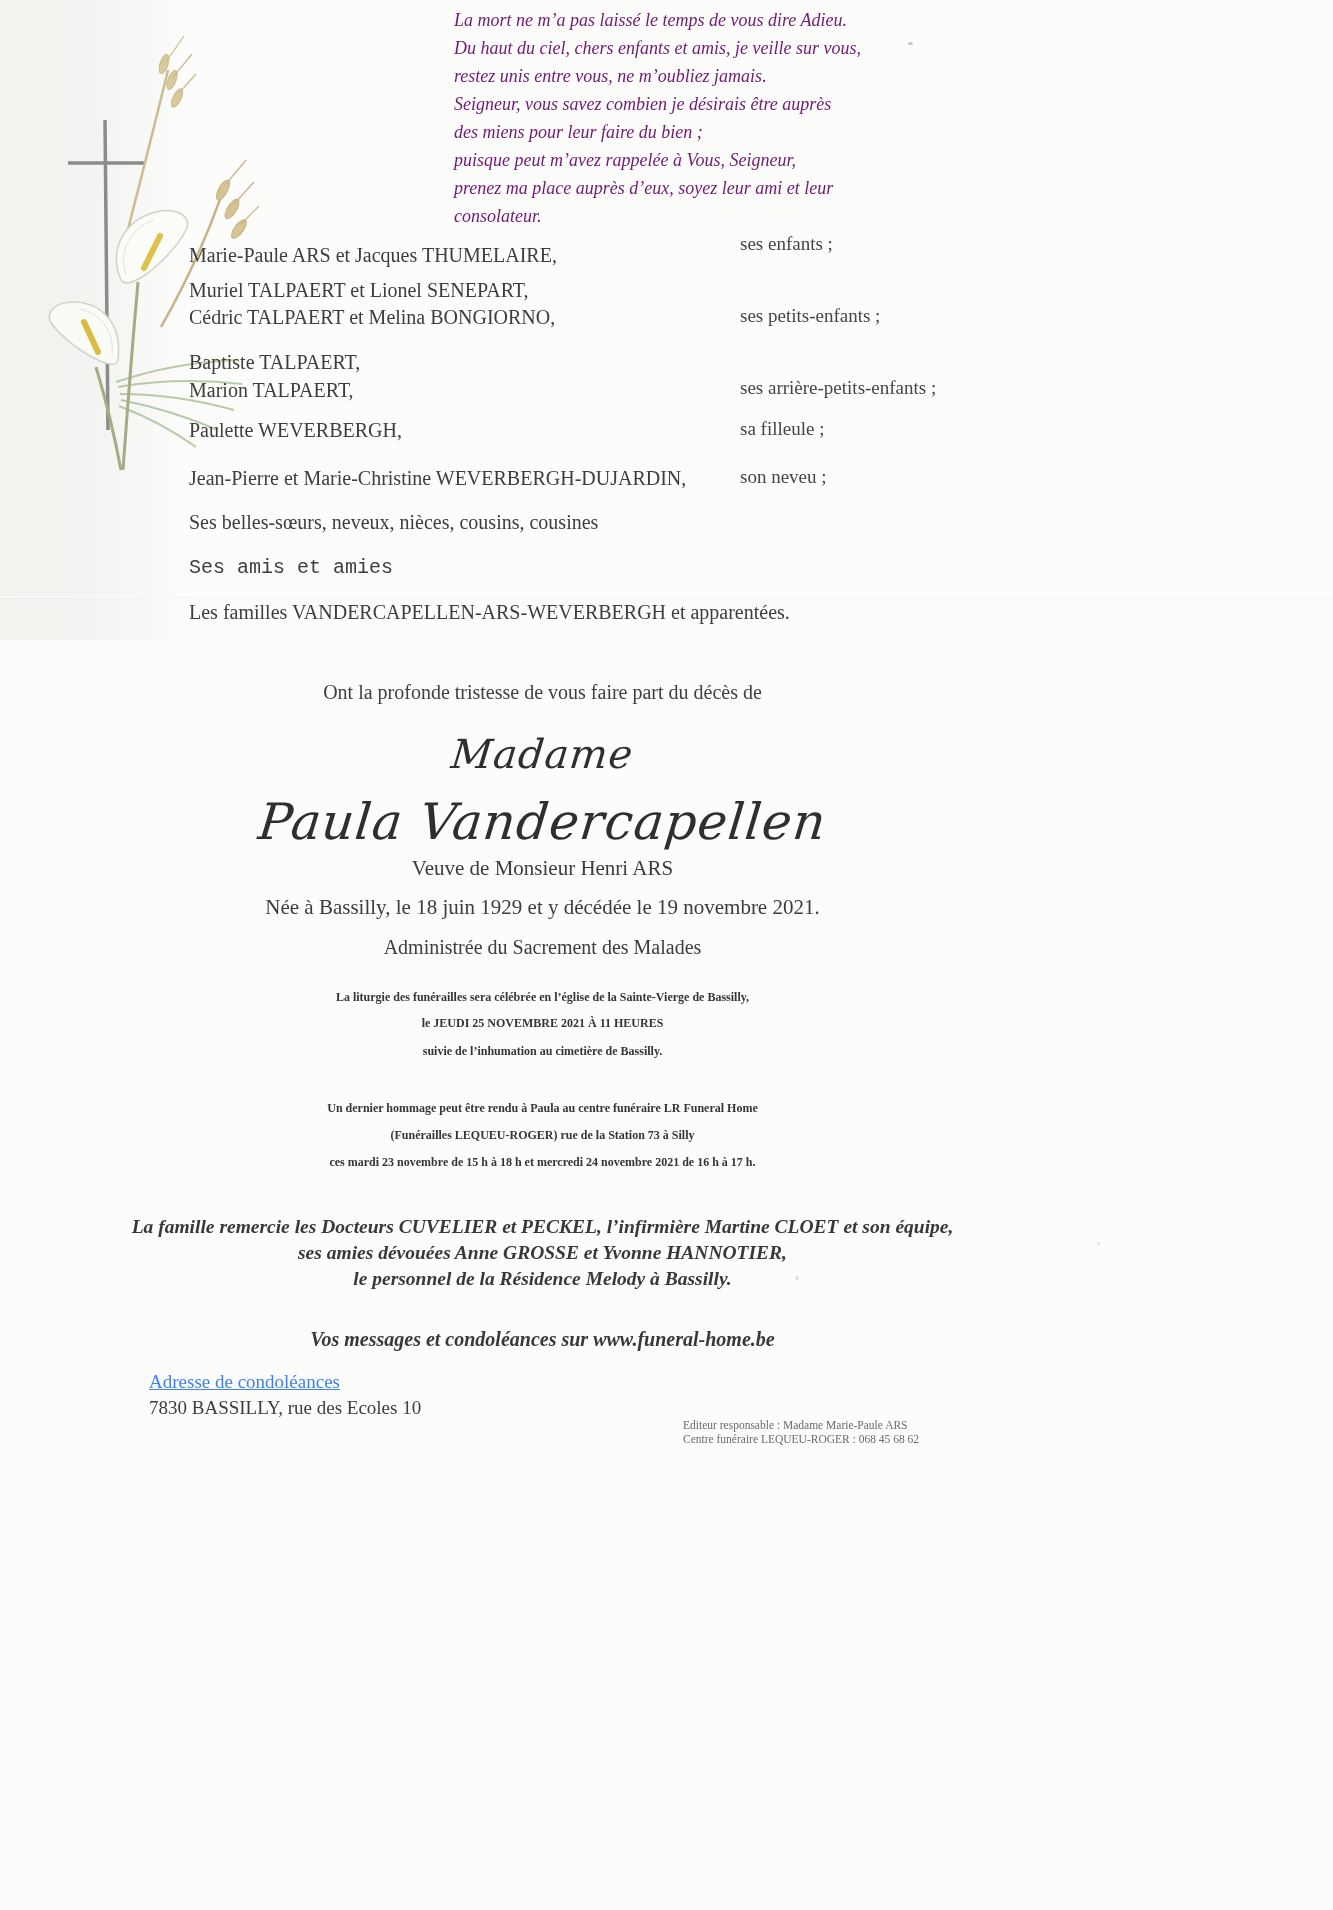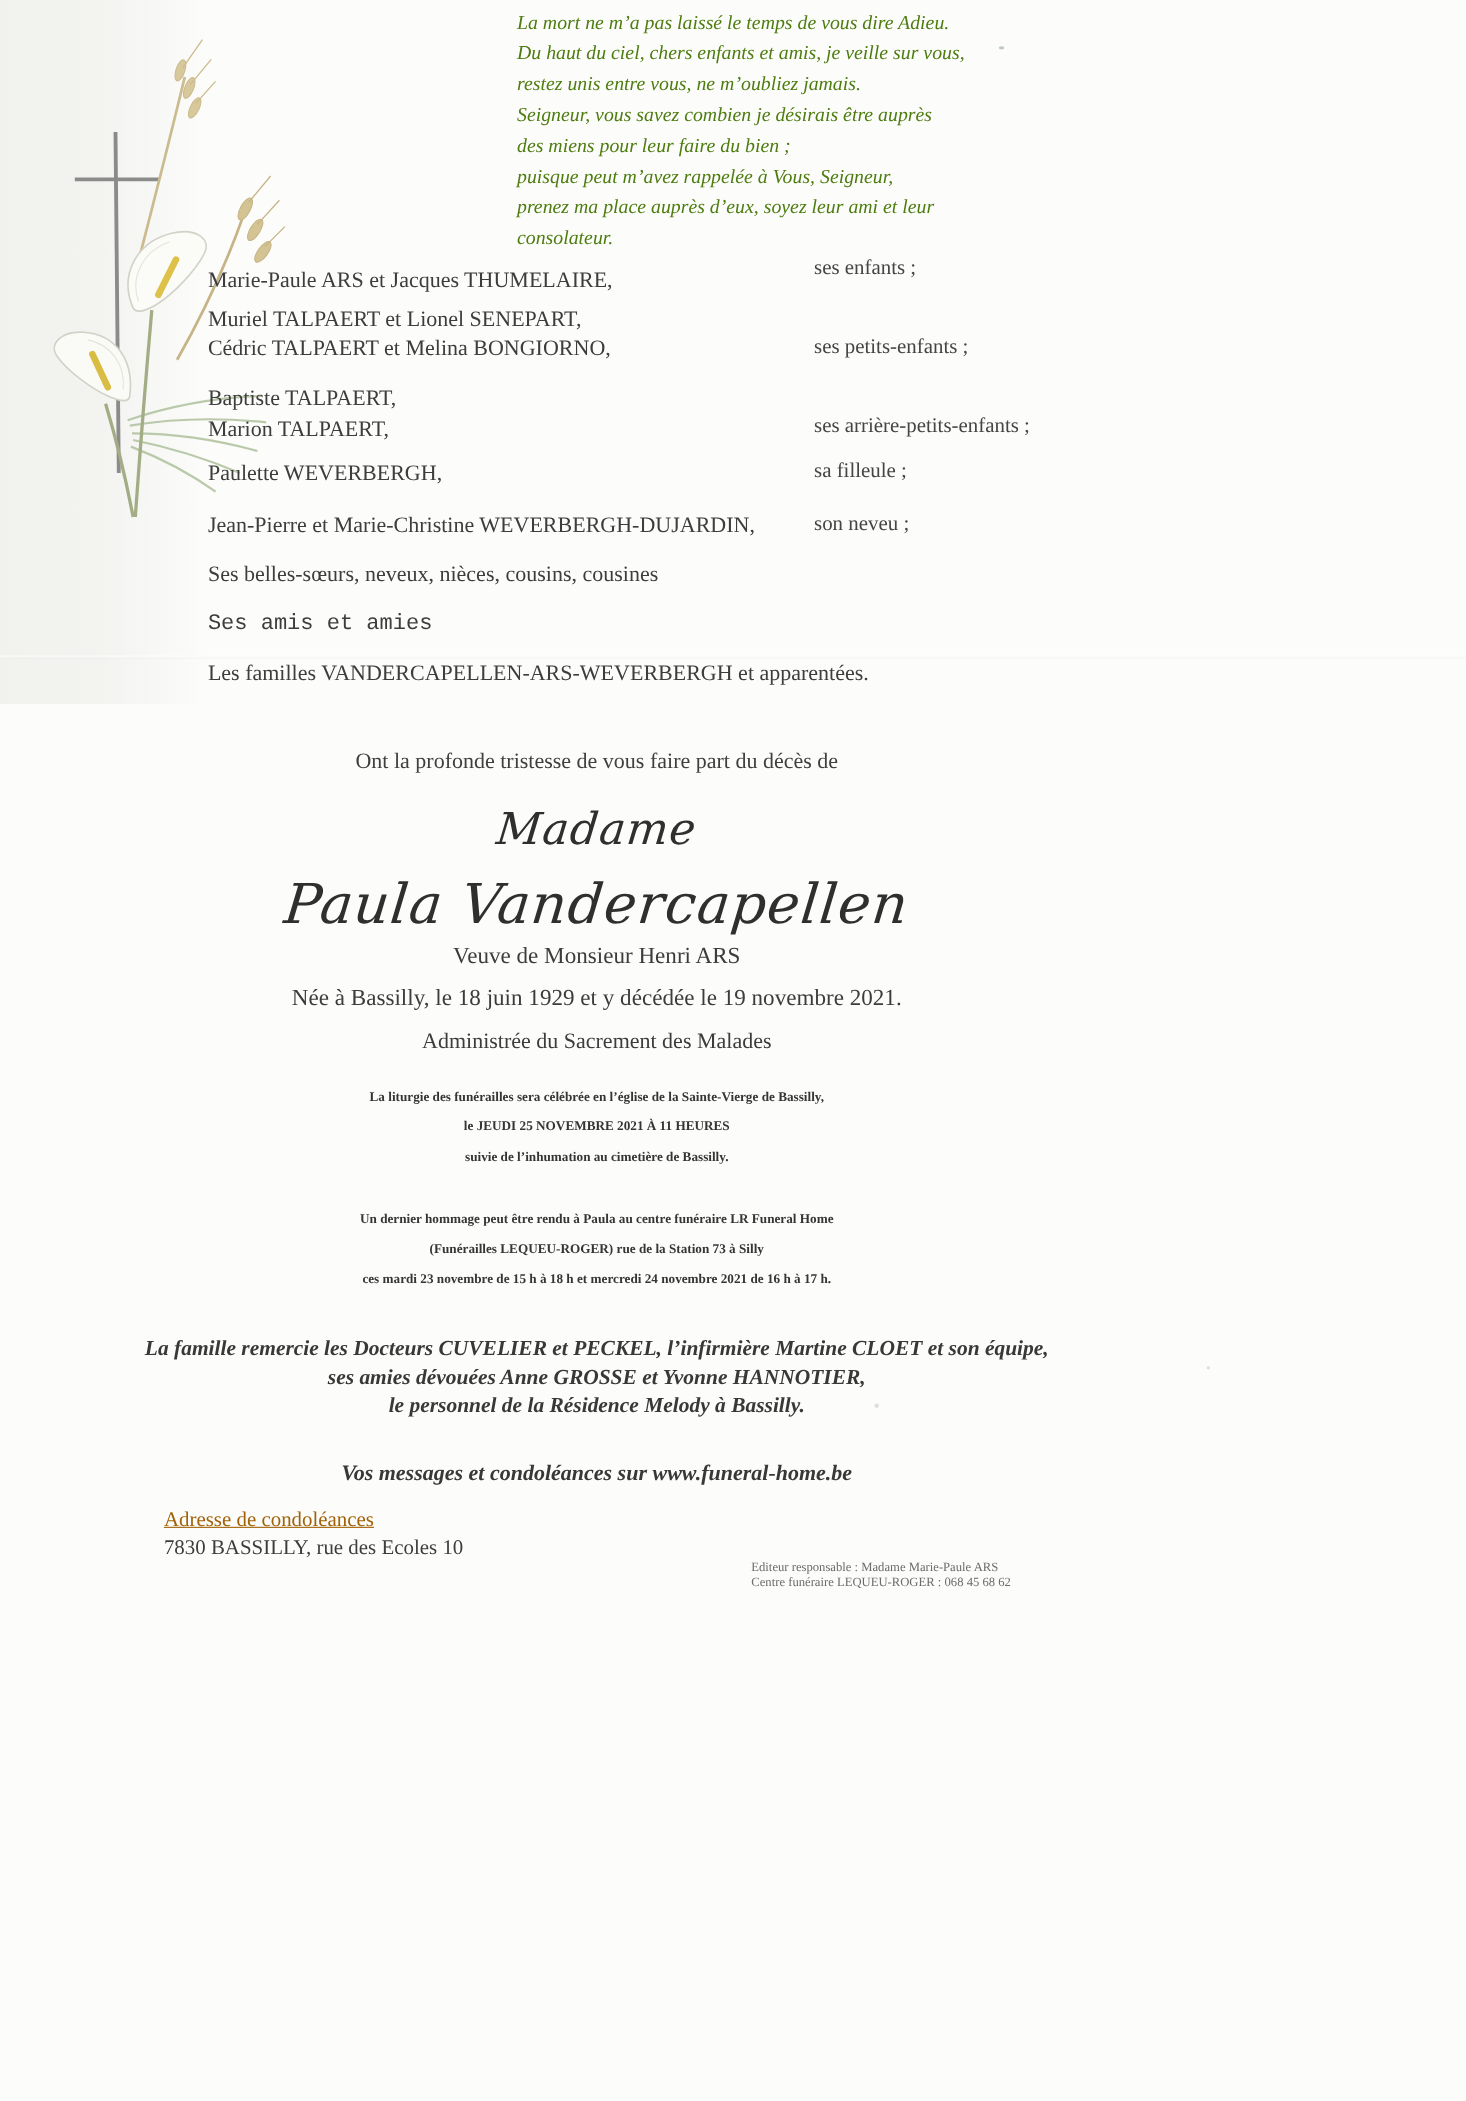--- a/index.html
+++ b/index.html
@@ -18,35 +18,35 @@
     pointer-events:none;
   }
   .crease{
     position:absolute;left:0;top:596px;width:100%;height:3px;
     background:linear-gradient(to bottom, rgba(255,255,255,0.9), rgba(120,120,120,0.06));
     pointer-events:none;
   }
   .speck{position:absolute;border-radius:50%;background:rgba(90,90,90,0.18);}
   .abs{position:absolute;white-space:nowrap;}
   .poem{
-    position:absolute;left:470px;top:6px;width:470px;
-    font-style:italic;font-size:18px;line-height:28px;color:#4d7c0f;
+    position:absolute;left:454px;top:6px;width:470px;
+    font-style:italic;font-size:18px;line-height:28px;color:#701a75;
   }
   .name-line{font-size:20px;color:#3d3d3d;}
   .relation{font-size:19px;color:#454545;}
   .centered{left:40px;width:1005px;text-align:center;}
   .announce{font-size:20px;color:#3f3f3f;}
   .script{
     font-family:"DejaVu Serif","Liberation Serif",serif;
     font-style:italic;color:#2f2f2f;transform:skewX(-6deg);letter-spacing:1px;
   }
   .subline{font-size:21px;color:#3c3c3c;}
   .boldline{font-size:12px;font-weight:bold;color:#353535;}
   .bolditalic{font-size:19.5px;font-weight:bold;font-style:italic;color:#383838;}
-  .address-head{font-size:19px;text-decoration:underline;color:#a16207;}
+  .address-head{font-size:19px;text-decoration:underline;color:#3b82f6;}
   .address-line{font-size:19px;color:#3d3d3d;}
   .publisher{
     position:absolute;left:683px;top:1418px;
     font-size:11.5px;line-height:14px;color:#6b6b6b;white-space:nowrap;
   }
   .artwork{position:absolute;left:26px;top:22px;width:240px;height:470px;}
 </style>
 </head>
 <body>
 

